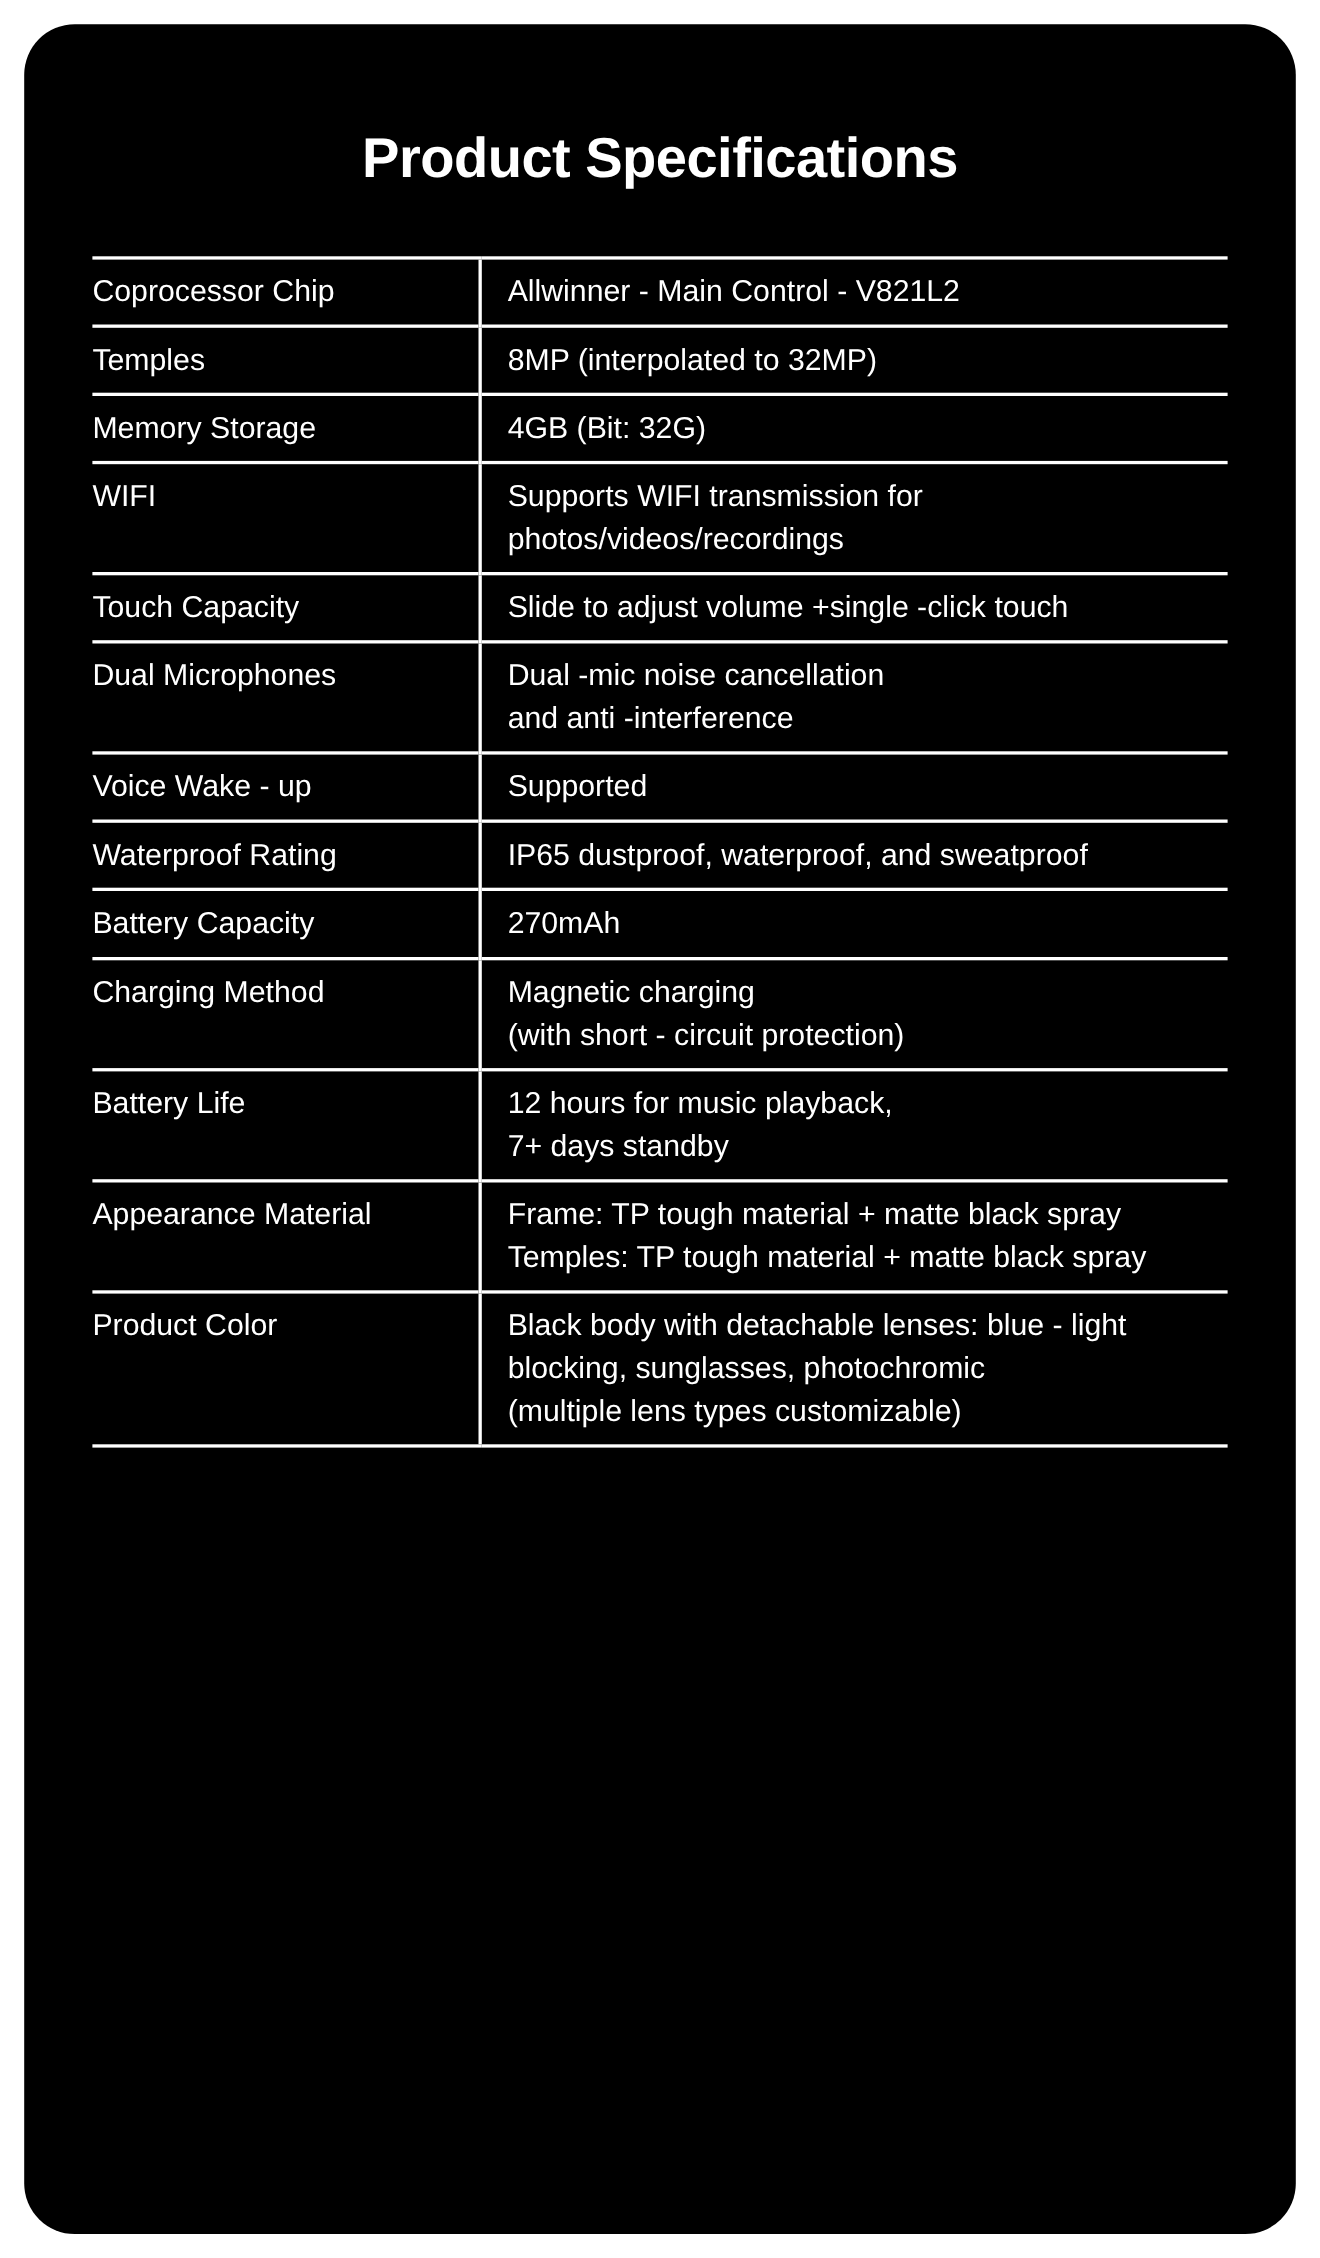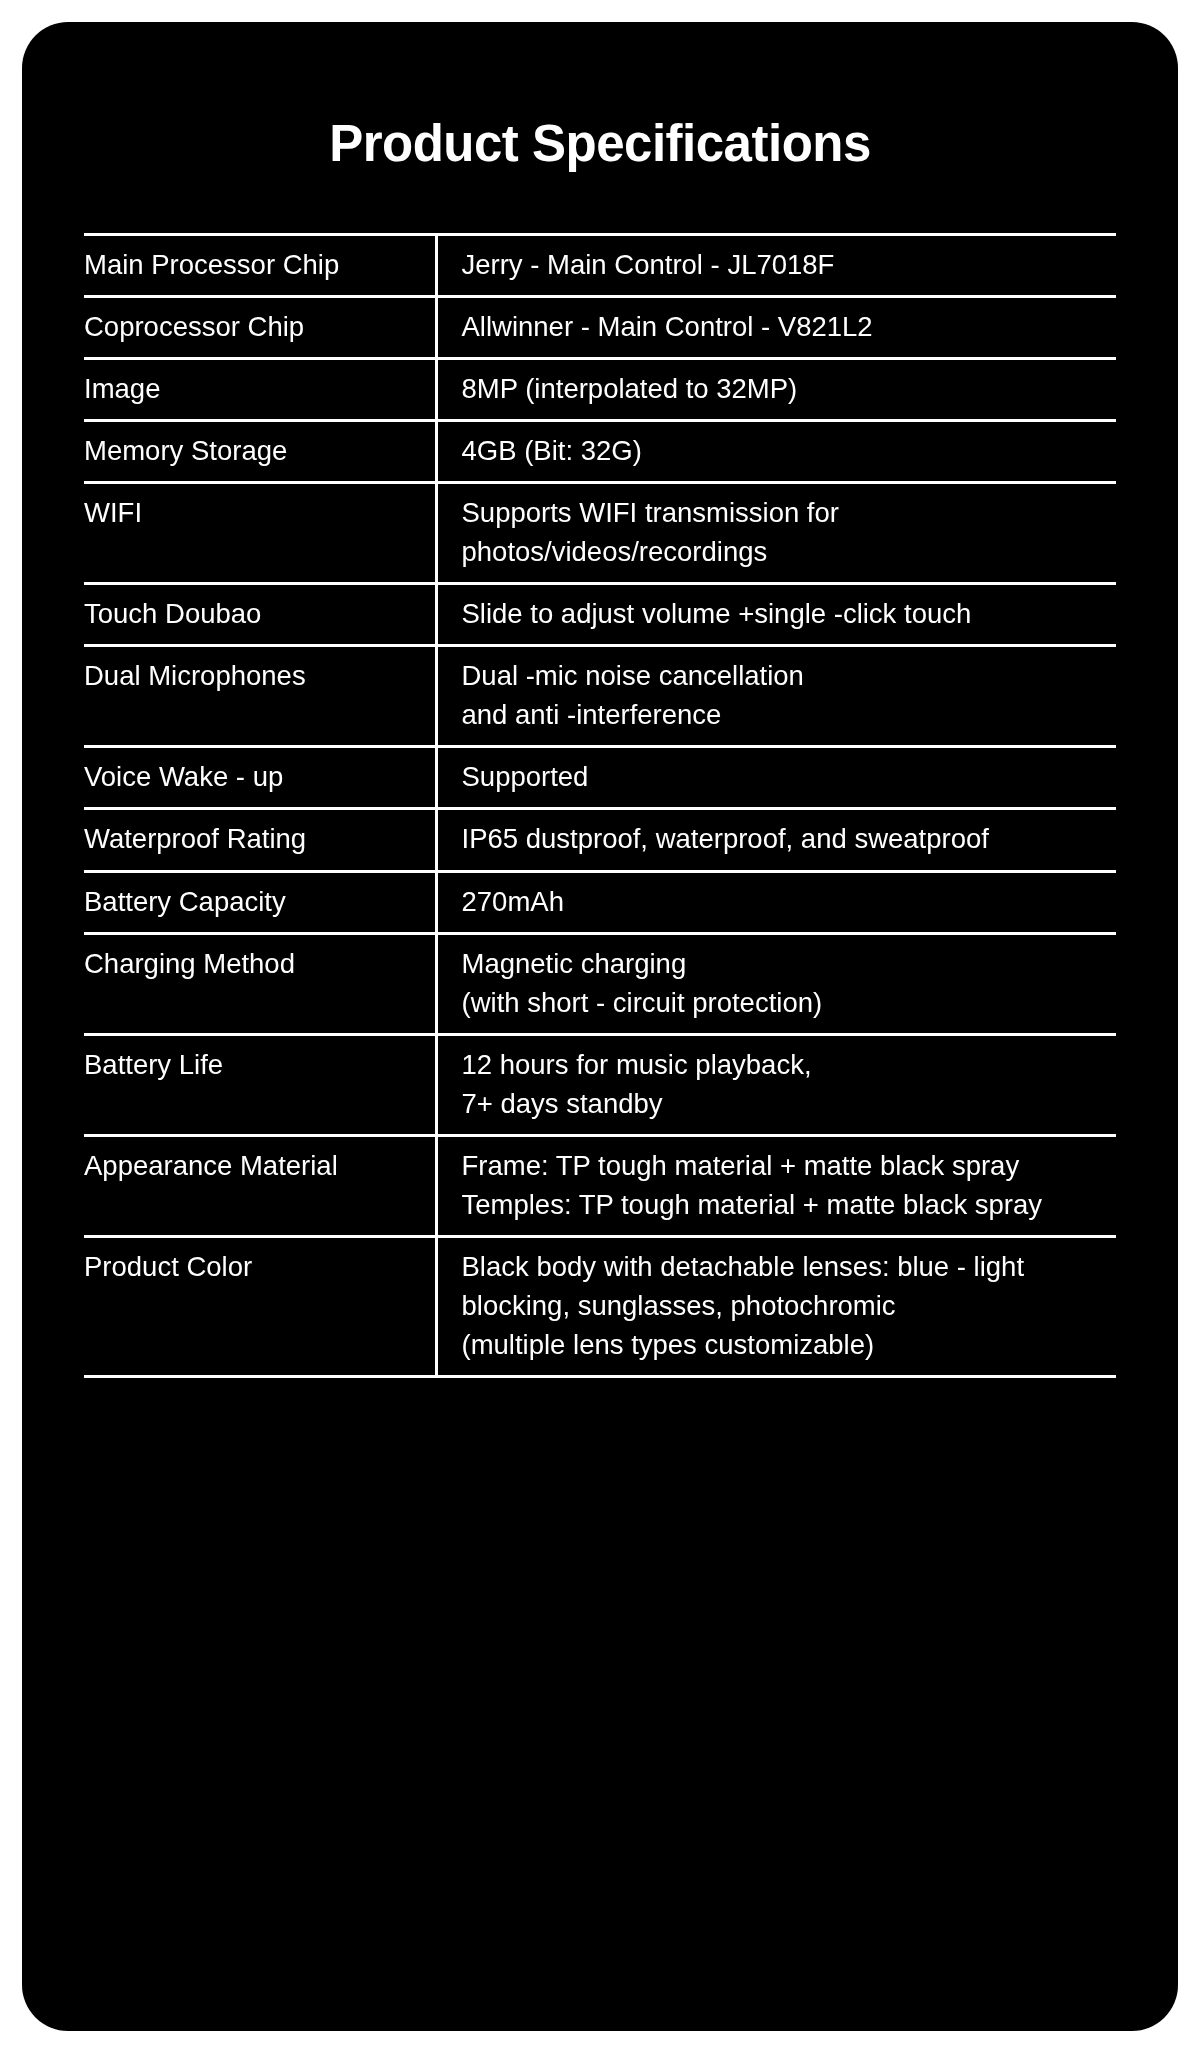--- a/index.html
+++ b/index.html
@@ -70,50 +70,46 @@
 </head>
 <body>
 
 <div class="card">
 
   <h1 class="title">Product Specifications</h1>
 
   <table class="spec-table">
     <tbody>
 
-      <tr>
-        <td class="label">Main Processor Chip</td>
-        <td class="value">Jerry - Main Control - JL7018F</td>
-      </tr>
 
       <tr>
         <td class="label">Coprocessor Chip</td>
         <td class="value">Allwinner - Main Control - V821L2</td>
       </tr>
 
 
       <tr>
-        <td class="label">Image</td>
+        <td class="label">Temples</td>
         <td class="value">8MP (interpolated to 32MP)</td>
       </tr>
 
       <tr>
         <td class="label">Memory Storage</td>
         <td class="value">4GB (Bit: 32G)</td>
       </tr>
 
       <tr>
         <td class="label">WIFI</td>
         <td class="value">Supports WIFI transmission for
 photos/videos/recordings</td>
       </tr>
 
 
       <tr>
-        <td class="label">Touch Doubao</td>
+        <td class="label">Touch Capacity</td>
         <td class="value">Slide to adjust volume +single -click touch</td>
       </tr>
 
       <tr>
         <td class="label">Dual Microphones</td>
         <td class="value">Dual -mic noise cancellation
 and anti -interference</td>
       </tr>
 
       <tr>

